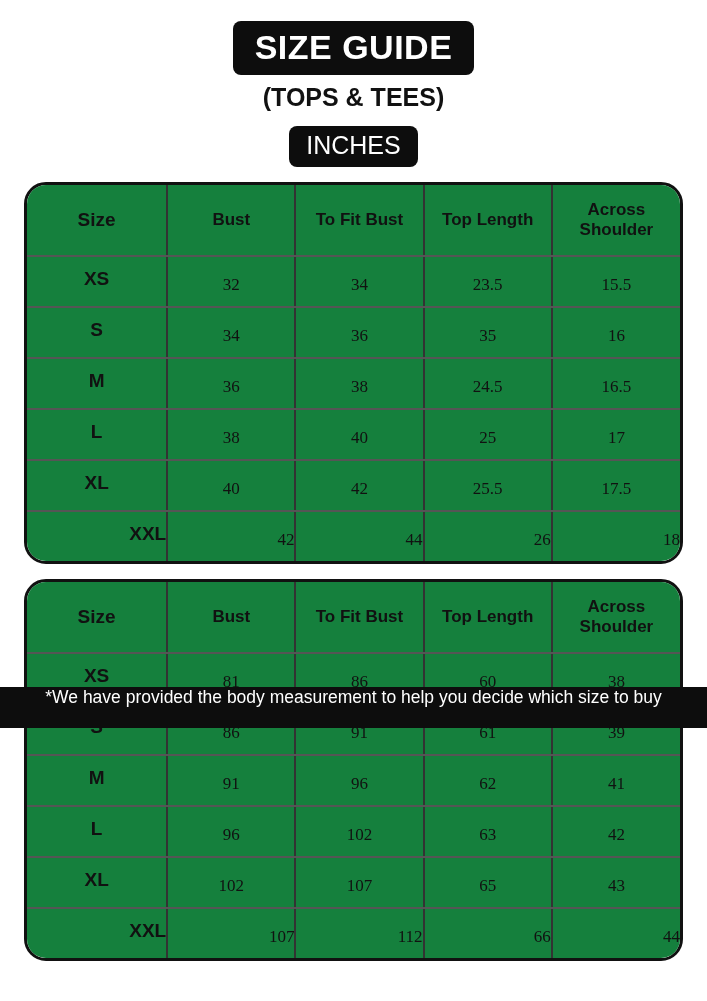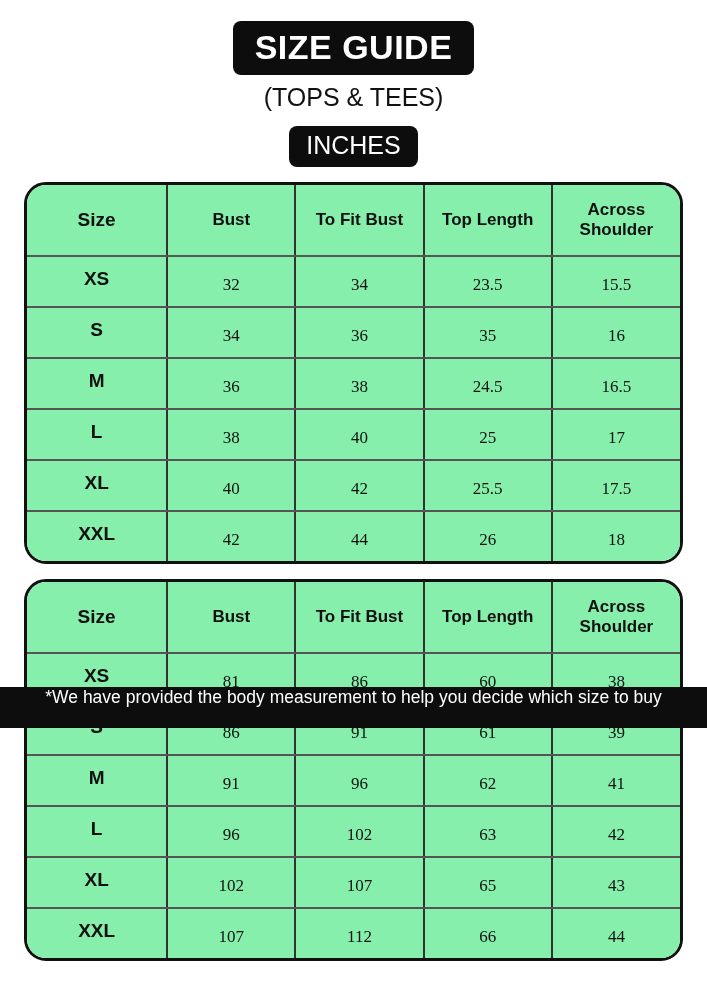--- a/index.html
+++ b/index.html
@@ -35,21 +35,21 @@
     font-size: 34px;
     font-weight: bold;
     letter-spacing: 0.5px;
     line-height: 1;
     padding: 9px 22px 11px 22px;
     border-radius: 8px;
   }
   .subtitle {
     margin-top: 10px;
     font-size: 25px;
-    font-weight: normal;
+    font-weight: bold;
     letter-spacing: 0px;
     color: #111111;
     line-height: 1;
   }
 
   .unit-badge-wrap {
     text-align: center;
   }
   .unit-badge {
     display: inline-block;
@@ -70,36 +70,36 @@
     width: 653px;
     border: 3px solid #111111;
     border-radius: 22px;
     overflow: hidden;
     background: #ffffff;
   }
   table.size-table {
     width: 100%;
     border-collapse: collapse;
     table-layout: fixed;
-    background: #86efac;
+    background: #15803d;
   }
   table.size-table col.c-size  { width: 140px; }
   table.size-table col.c-col   { width: 128px; }
 
   table.size-table th,
   table.size-table td {
     border-right: 2px solid #333333;
     border-bottom: 2px solid #555555;
     text-align: center;
     vertical-align: middle;
     padding: 0;
   }
   table.size-table th:last-child,
   table.size-table td:last-child { border-right: none; }
-  table.size-table tr:last-child td { border-bottom: none; }
+  table.size-table tr:last-child td { border-bottom: none; text-align: right; }
 
   table.size-table thead th {
     height: 70px;
     font-size: 17px;
     font-weight: bold;
     line-height: 1.15;
     color: #111111;
     border-bottom: 2px solid #555555;
   }
   table.size-table thead th.head-size {

